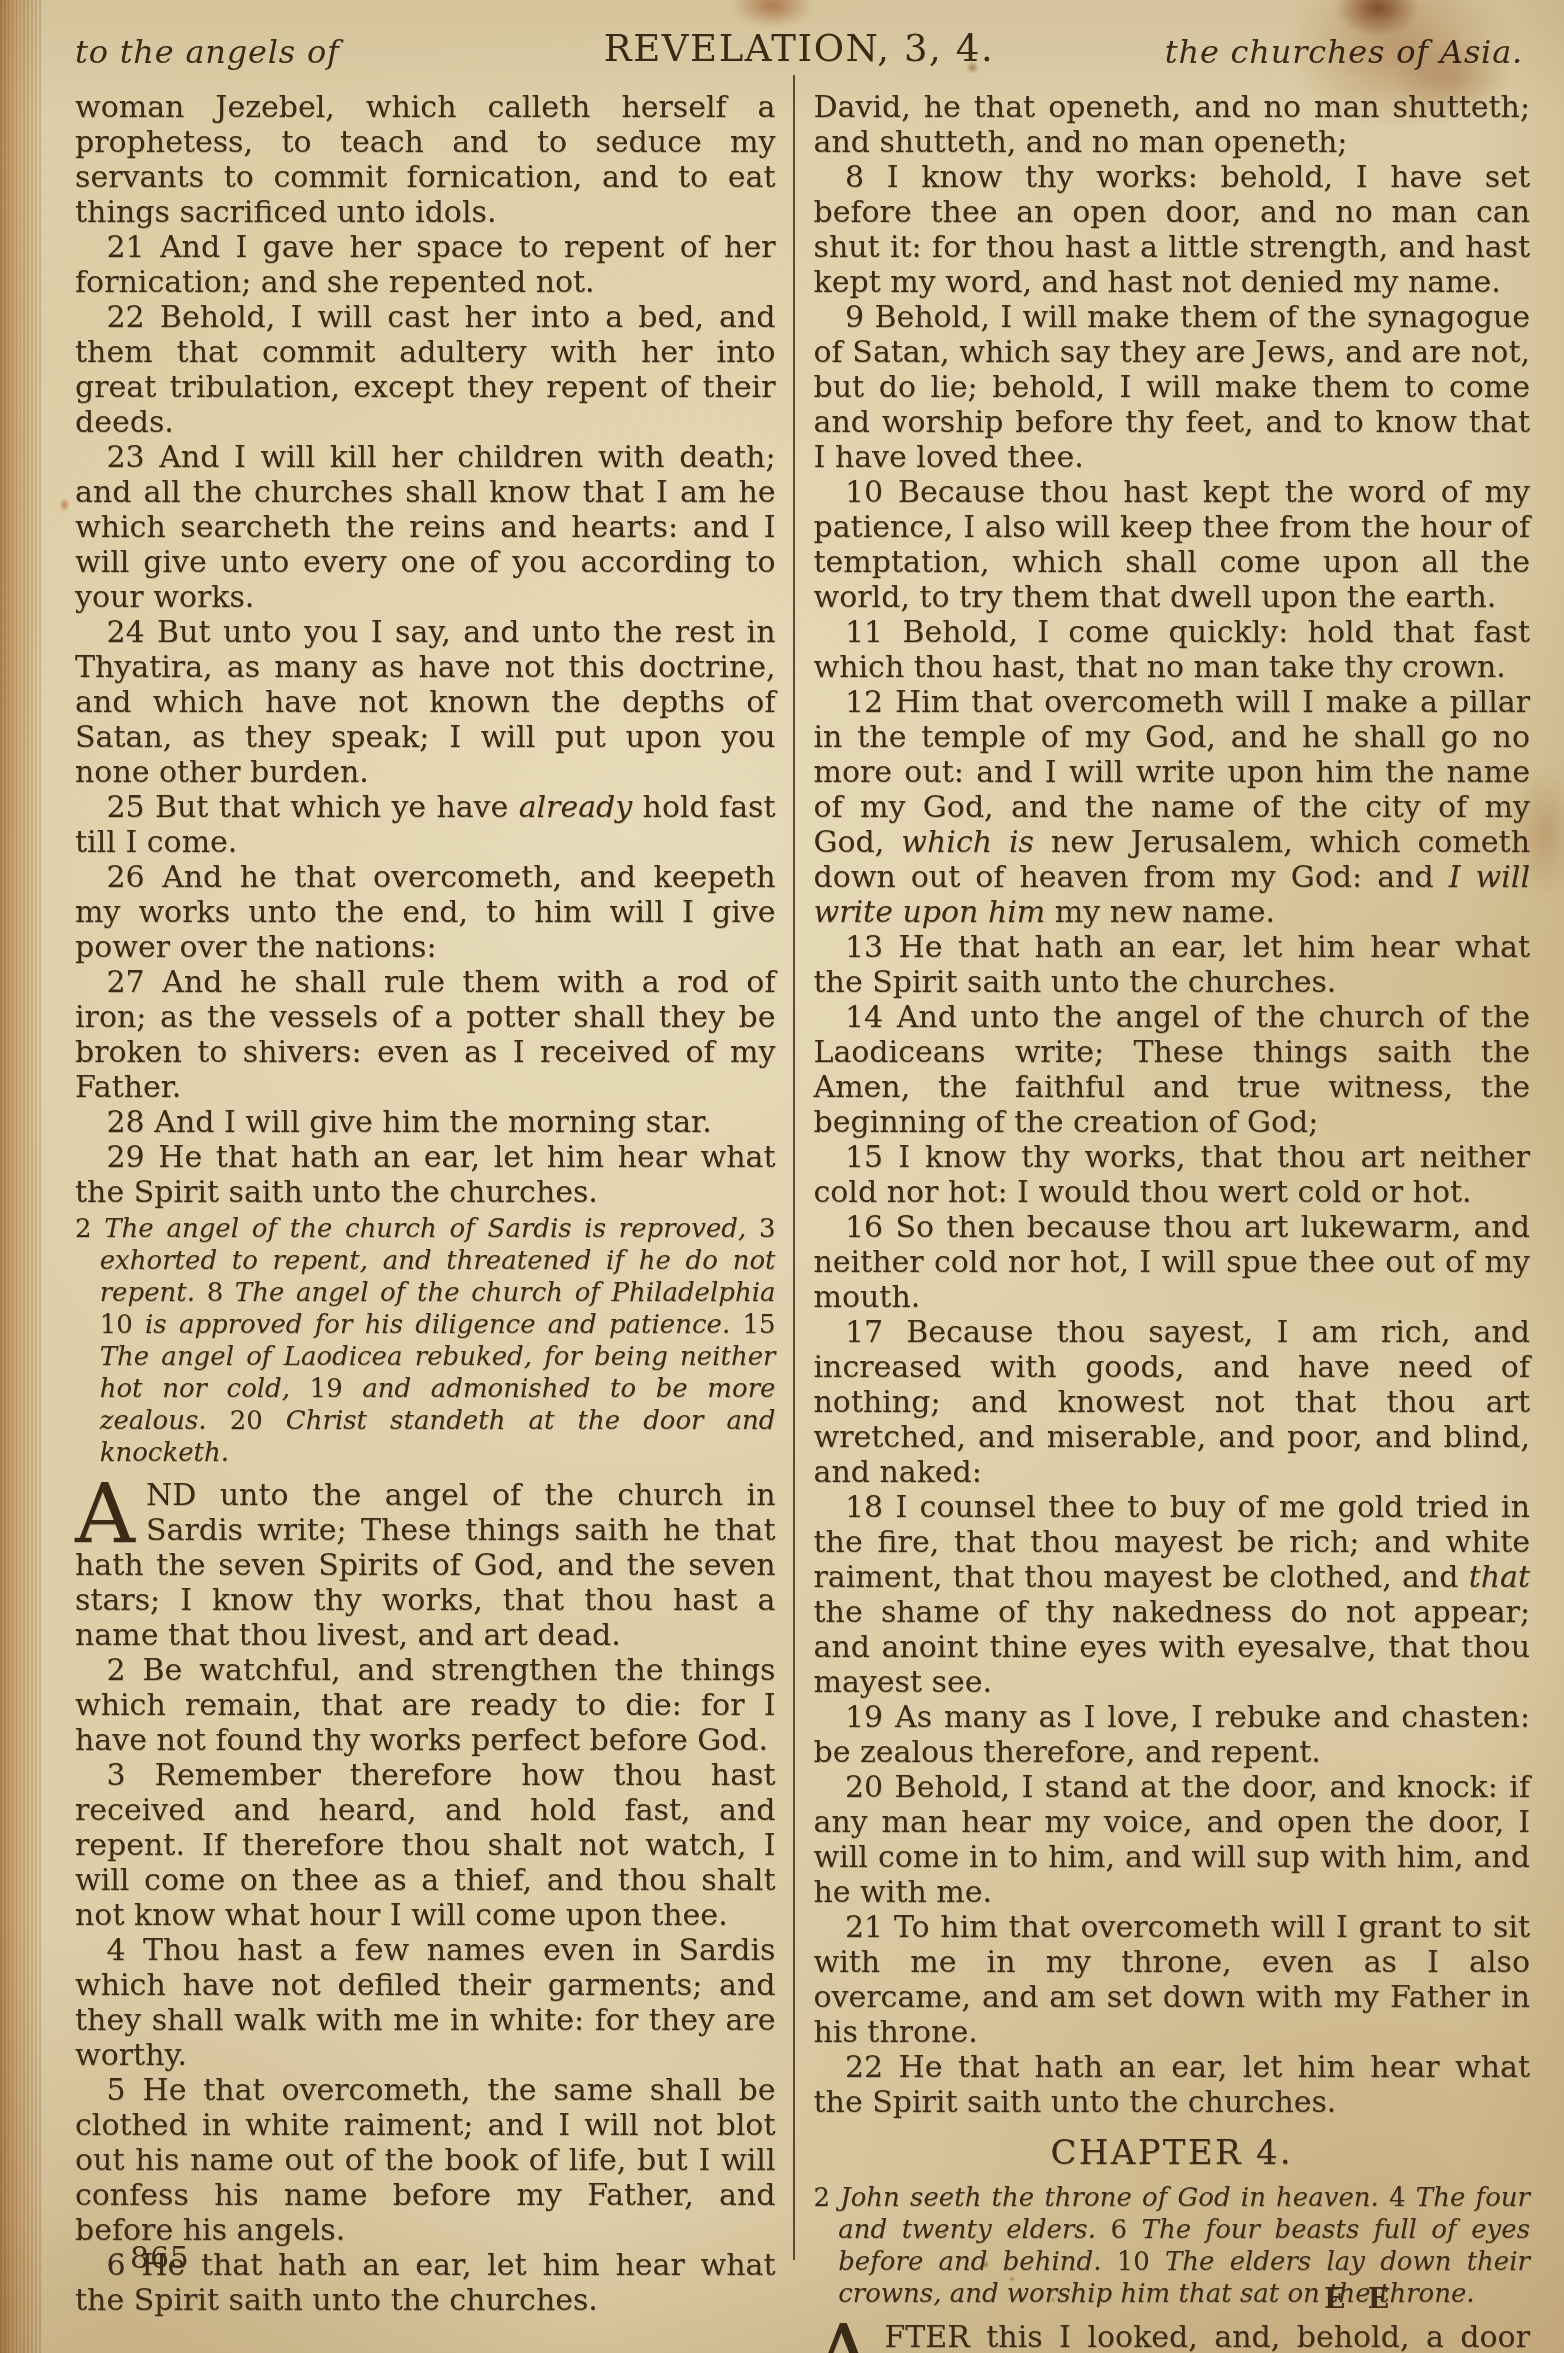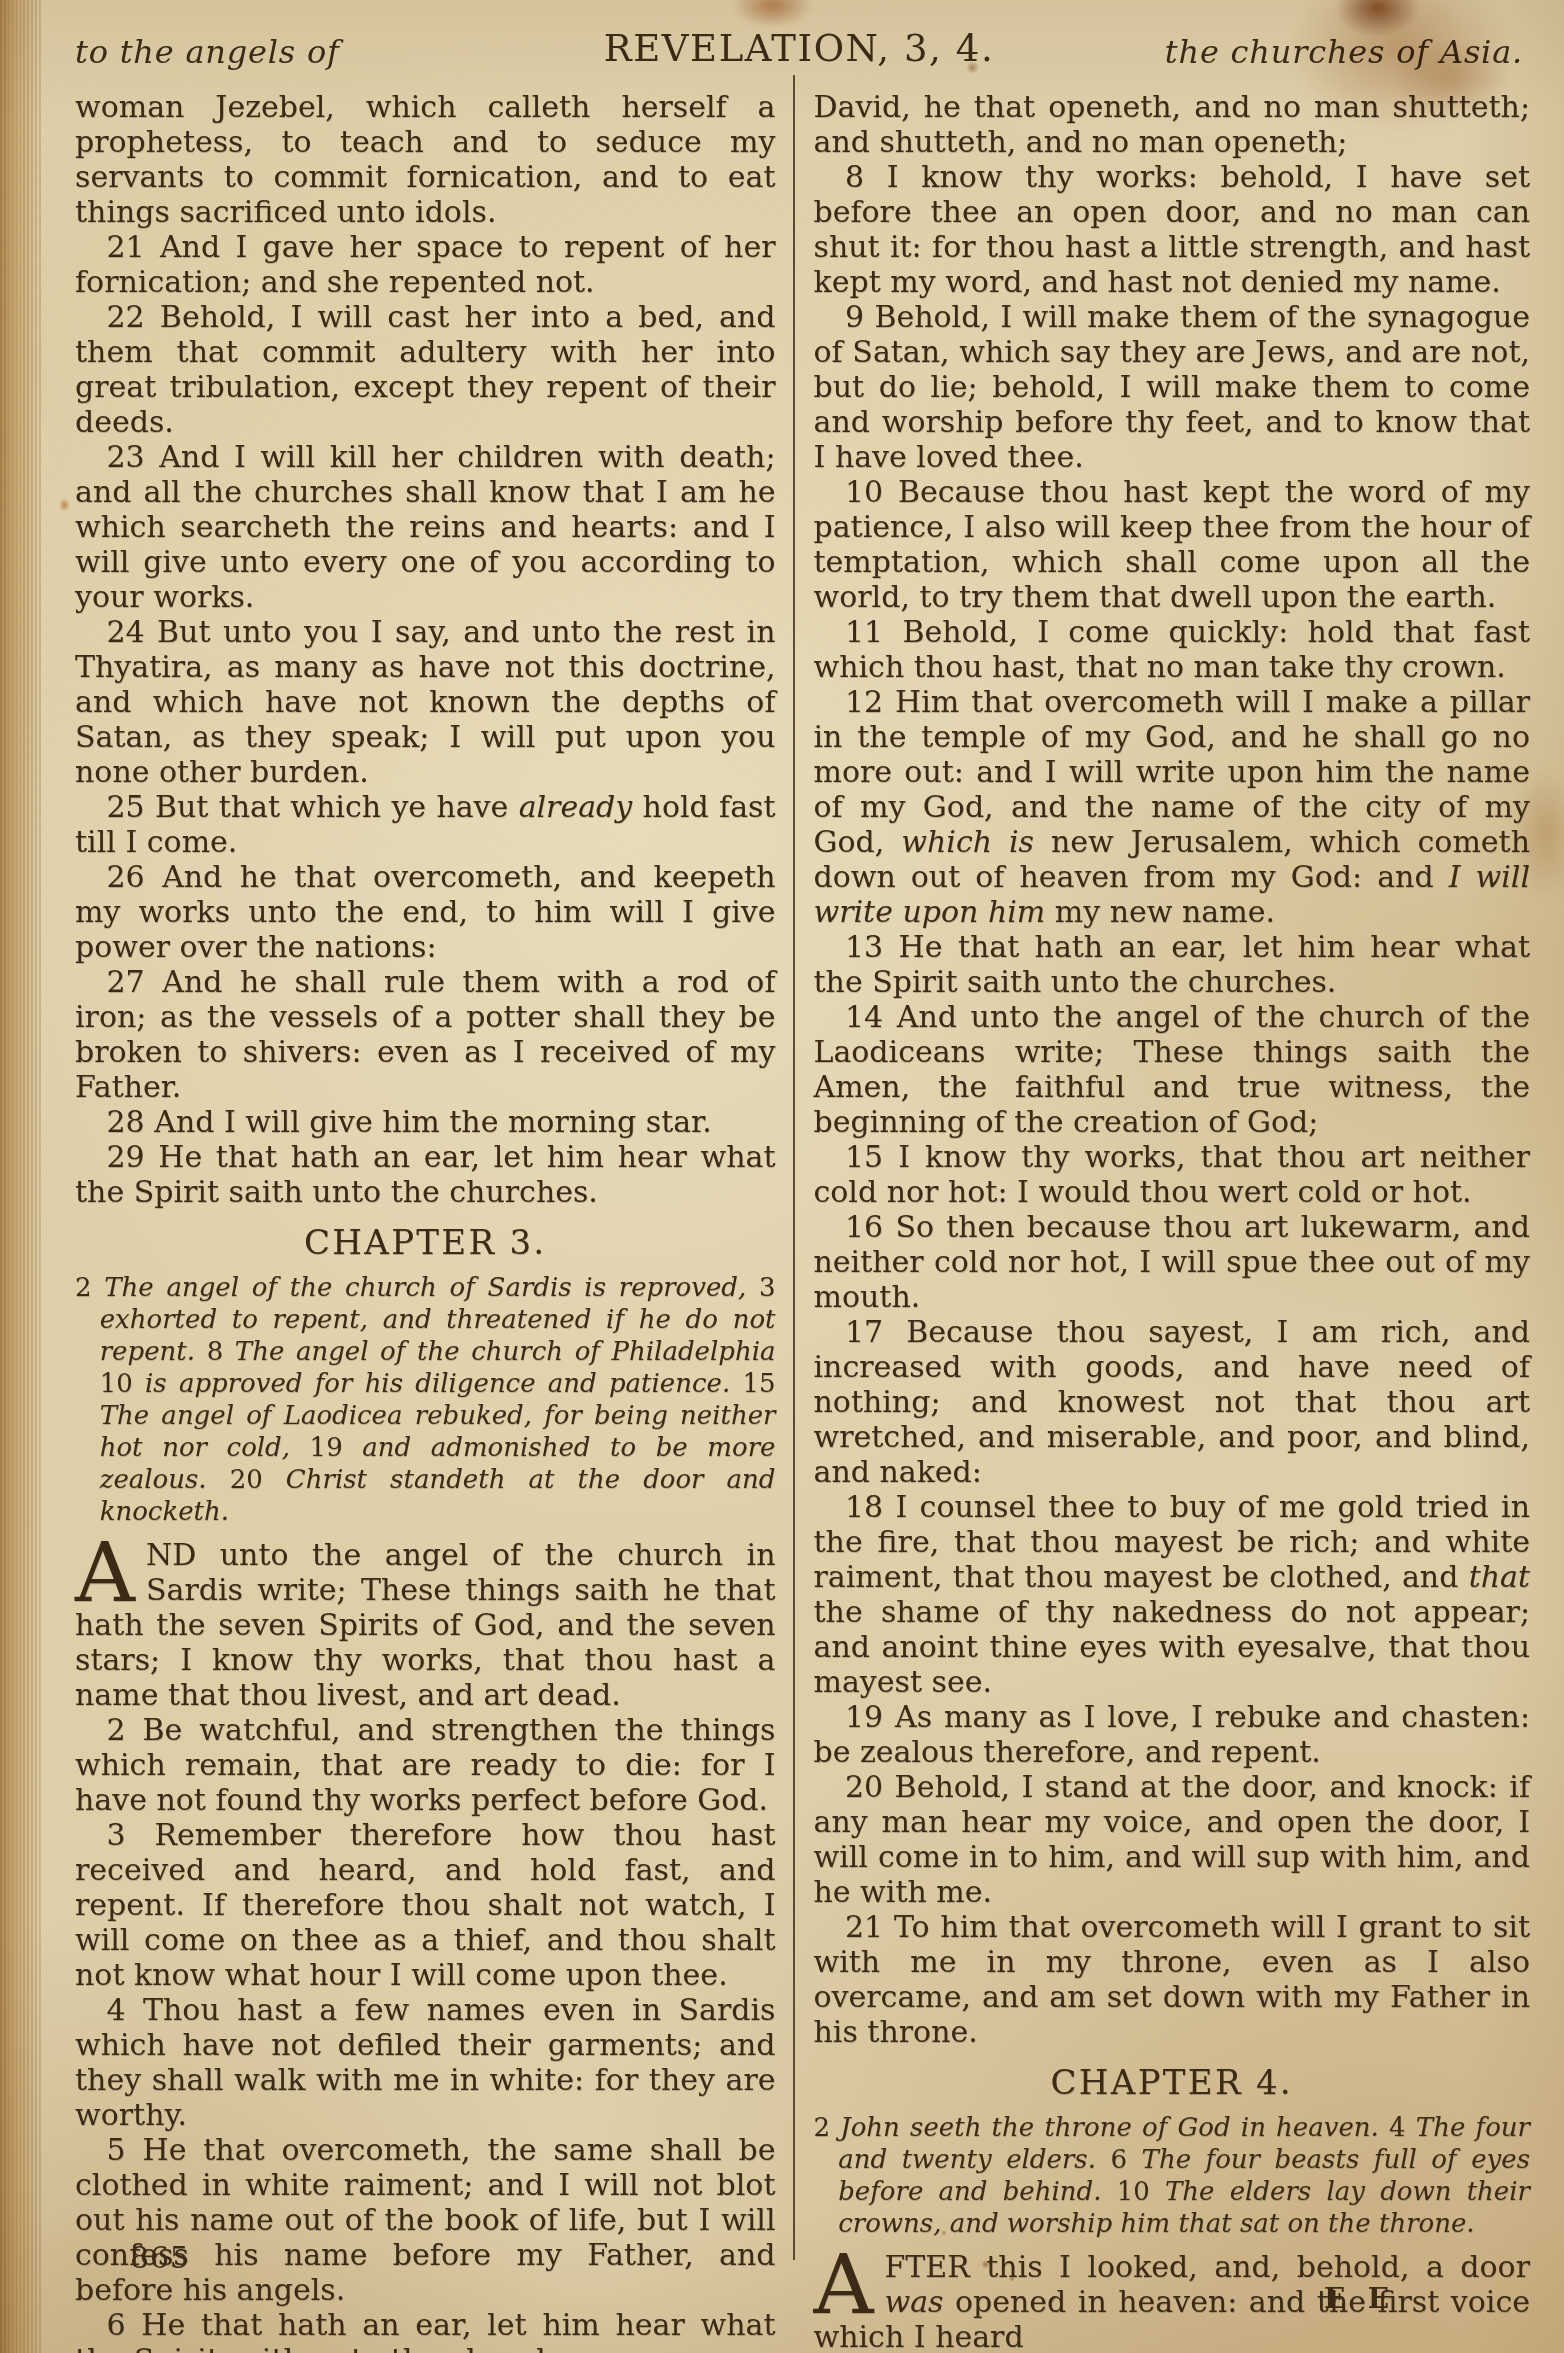--- a/index.html
+++ b/index.html
@@ -116,21 +116,20 @@
       <p class="body-para no-indent"><span>woman Jezebel, which calleth herself a prophetess, to teach and to seduce my servants to commit fornication, and to eat things sacrificed unto idols.</span></p>
       <p class="body-para verse"><span>21 And I gave her space to repent of her fornication; and she repented not.</span></p>
       <p class="body-para verse"><span>22 Behold, I will cast her into a bed, and them that commit adultery with her into great tribulation, except they repent of their deeds.</span></p>
       <p class="body-para verse"><span>23 And I will kill her children with death; and all the churches shall know that I am he which searcheth the reins and hearts: and I will give unto every one of you according to your works.</span></p>
       <p class="body-para verse"><span>24 But unto you I say, and unto the rest in Thyatira, as many as have not this doctrine, and which have not known the depths of Satan, as they speak; I will put upon you none other burden.</span></p>
       <p class="body-para verse"><span>25 But that which ye have </span><em>already</em><span> hold fast till I come.</span></p>
       <p class="body-para verse"><span>26 And he that overcometh, and keepeth my works unto the end, to him will I give power over the nations:</span></p>
       <p class="body-para verse"><span>27 And he shall rule them with a rod of iron; as the vessels of a potter shall they be broken to shivers: even as I received of my Father.</span></p>
       <p class="body-para verse"><span>28 And I will give him the morning star.</span></p>
       <p class="body-para verse"><span>29 He that hath an ear, let him hear what the Spirit saith unto the churches.</span></p>
-      <p class="chapter-heading">CHAPTER 3.</p>
       <p class="summary"><span class="num">2 </span><em>The angel of the church of Sardis is reproved, </em><span class="num">3 </span><em>exhorted to repent, and threatened if he do not repent. </em><span class="num">8 </span><em>The angel of the church of Philadelphia </em><span class="num">10 </span><em>is approved for his diligence and patience. </em><span class="num">15 </span><em>The angel of Laodicea rebuked, for being neither hot nor cold, </em><span class="num">19 </span><em>and admonished to be more zealous. </em><span class="num">20 </span><em>Christ standeth at the door and knocketh.</em></p>
       <p class="body-para no-indent dropcap-para"><span class="dropcap">A</span><span>ND unto the angel of the church in Sardis write; These things saith he that hath the seven Spirits of God, and the seven stars; I know thy works, that thou hast a name that thou livest, and art dead.</span></p>
       <p class="body-para verse"><span>2 Be watchful, and strengthen the things which remain, that are ready to die: for I have not found thy works perfect before God.</span></p>
       <p class="body-para verse"><span>3 Remember therefore how thou hast received and heard, and hold fast, and repent. If therefore thou shalt not watch, I will come on thee as a thief, and thou shalt not know what hour I will come upon thee.</span></p>
       <p class="body-para verse"><span>4 Thou hast a few names even in Sardis which have not defiled their garments; and they shall walk with me in white: for they are worthy.</span></p>
       <p class="body-para verse"><span>5 He that overcometh, the same shall be clothed in white raiment; and I will not blot out his name out of the book of life, but I will confess his name before my Father, and before his angels.</span></p>
       <p class="body-para verse"><span>6 He that hath an ear, let him hear what the Spirit saith unto the churches.</span></p>
     </div>
   <div class="col-gap"></div>
   <div class="col-right">
@@ -142,20 +141,21 @@
       <p class="body-para verse"><span>12 Him that overcometh will I make a pillar in the temple of my God, and he shall go no more out: and I will write upon him the name of my God, and the name of the city of my God, </span><em>which is</em><span> new Jerusalem, which cometh down out of heaven from my God: and </span><em>I will write upon him</em><span> my new name.</span></p>
       <p class="body-para verse"><span>13 He that hath an ear, let him hear what the Spirit saith unto the churches.</span></p>
       <p class="body-para verse"><span>14 And unto the angel of the church of the Laodiceans write; These things saith the Amen, the faithful and true witness, the beginning of the creation of God;</span></p>
       <p class="body-para verse"><span>15 I know thy works, that thou art neither cold nor hot: I would thou wert cold or hot.</span></p>
       <p class="body-para verse"><span>16 So then because thou art lukewarm, and neither cold nor hot, I will spue thee out of my mouth.</span></p>
       <p class="body-para verse"><span>17 Because thou sayest, I am rich, and increased with goods, and have need of nothing; and knowest not that thou art wretched, and miserable, and poor, and blind, and naked:</span></p>
       <p class="body-para verse"><span>18 I counsel thee to buy of me gold tried in the fire, that thou mayest be rich; and white raiment, that thou mayest be clothed, and </span><em>that</em><span> the shame of thy nakedness do not appear; and anoint thine eyes with eyesalve, that thou mayest see.</span></p>
       <p class="body-para verse"><span>19 As many as I love, I rebuke and chasten: be zealous therefore, and repent.</span></p>
       <p class="body-para verse"><span>20 Behold, I stand at the door, and knock: if any man hear my voice, and open the door, I will come in to him, and will sup with him, and he with me.</span></p>
       <p class="body-para verse"><span>21 To him that overcometh will I grant to sit with me in my throne, even as I also overcame, and am set down with my Father in his throne.</span></p>
+      <p class="body-para verse"><span>22 He that hath an ear, let him hear what the Spirit saith unto the churches.</span></p>
       <p class="chapter-heading">CHAPTER 4.</p>
       <p class="summary"><span class="num">2 </span><em>John seeth the throne of God in heaven. </em><span class="num">4 </span><em>The four and twenty elders. </em><span class="num">6 </span><em>The four beasts full of eyes before and behind. </em><span class="num">10 </span><em>The elders lay down their crowns, and worship him that sat on the throne.</em></p>
       <p class="body-para no-indent dropcap-para"><span class="dropcap">A</span><span>FTER this I looked, and, behold, a door </span><em>was</em><span> opened in heaven: and the first voice which I heard </span></p>
     </div>
 </div>
 
 <div class="page-number">865</div>
 <div class="signature-mark">E E</div>
 
 <div class="vignette"></div>

